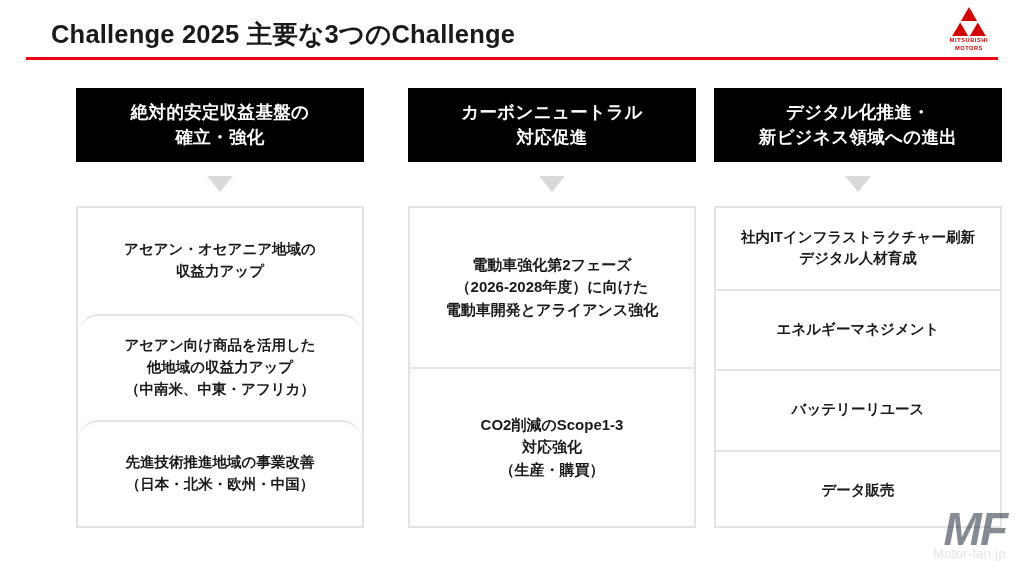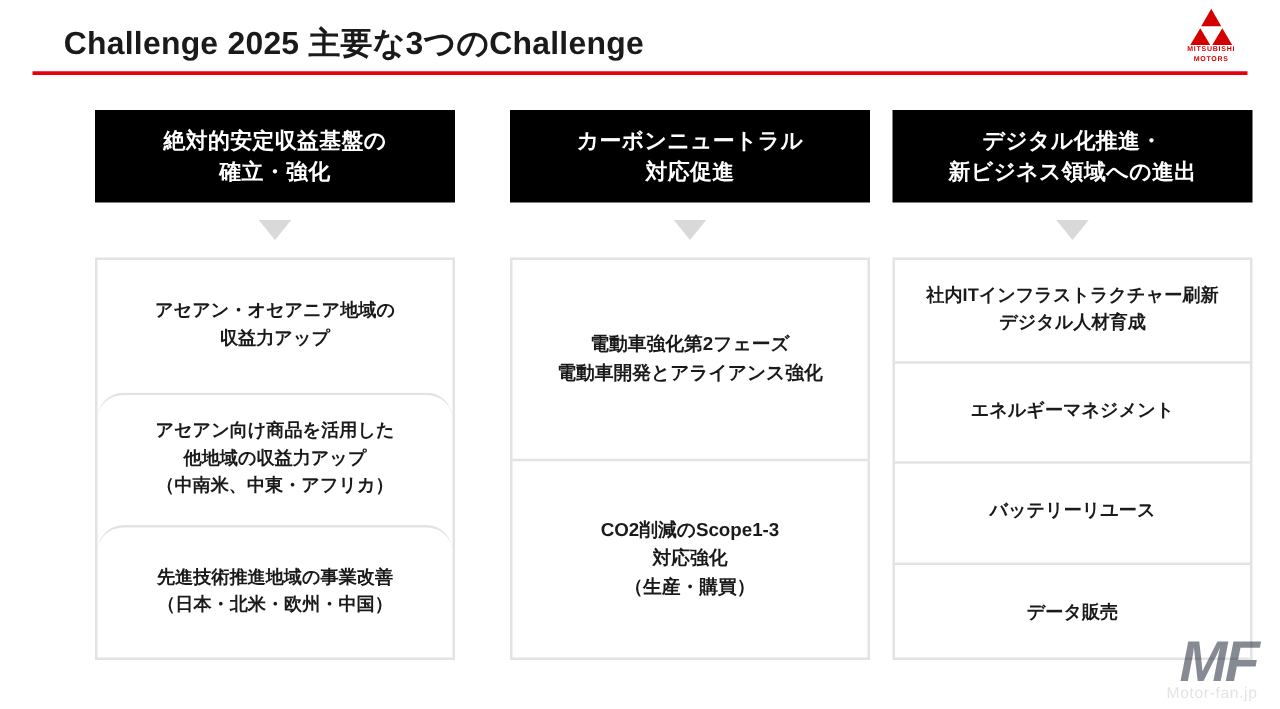--- a/index.html
+++ b/index.html
@@ -223,20 +223,21 @@
         <span>対応促進</span>
       </div>
     </div>
     <div class="arrow-wrap">
       <div class="arrow"></div>
     </div>
     <div class="col-body h-b">
       <div class="cell">
         <div>
           <span>電動車強化第2フェーズ</span>
+          <span>（2026-2028年度）に向けた</span>
           <span>電動車開発とアライアンス強化</span>
         </div>
       </div>
       <div class="cell">
         <div>
           <span>CO2削減のScope1-3</span>
           <span>対応強化</span>
           <span>（生産・購買）</span>
         </div>
       </div>

